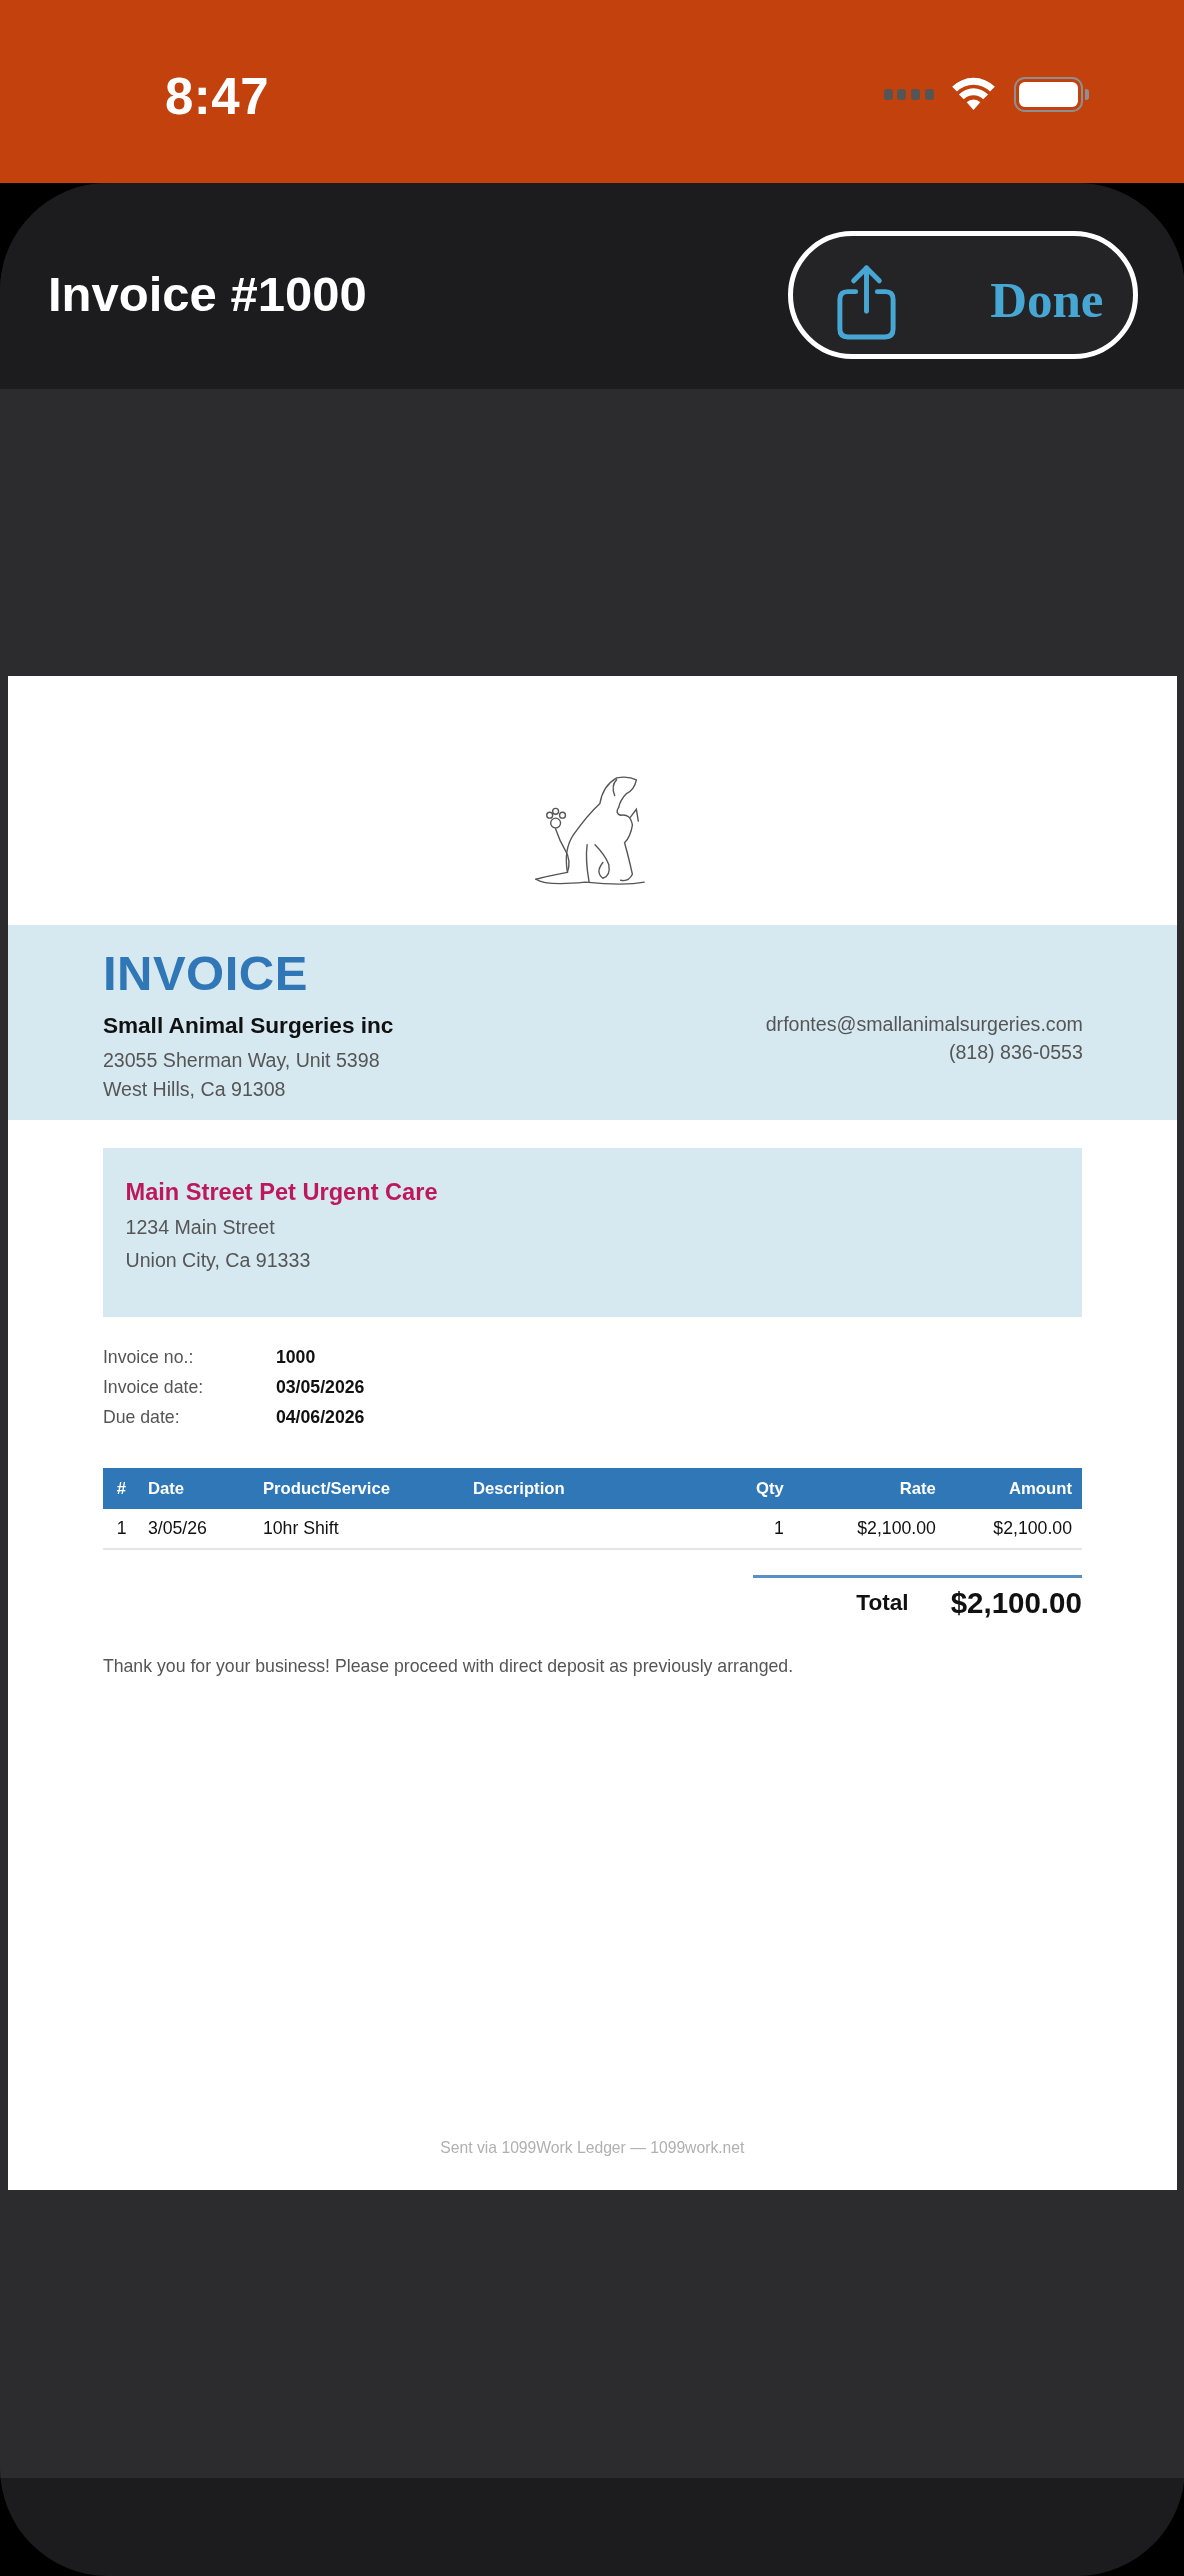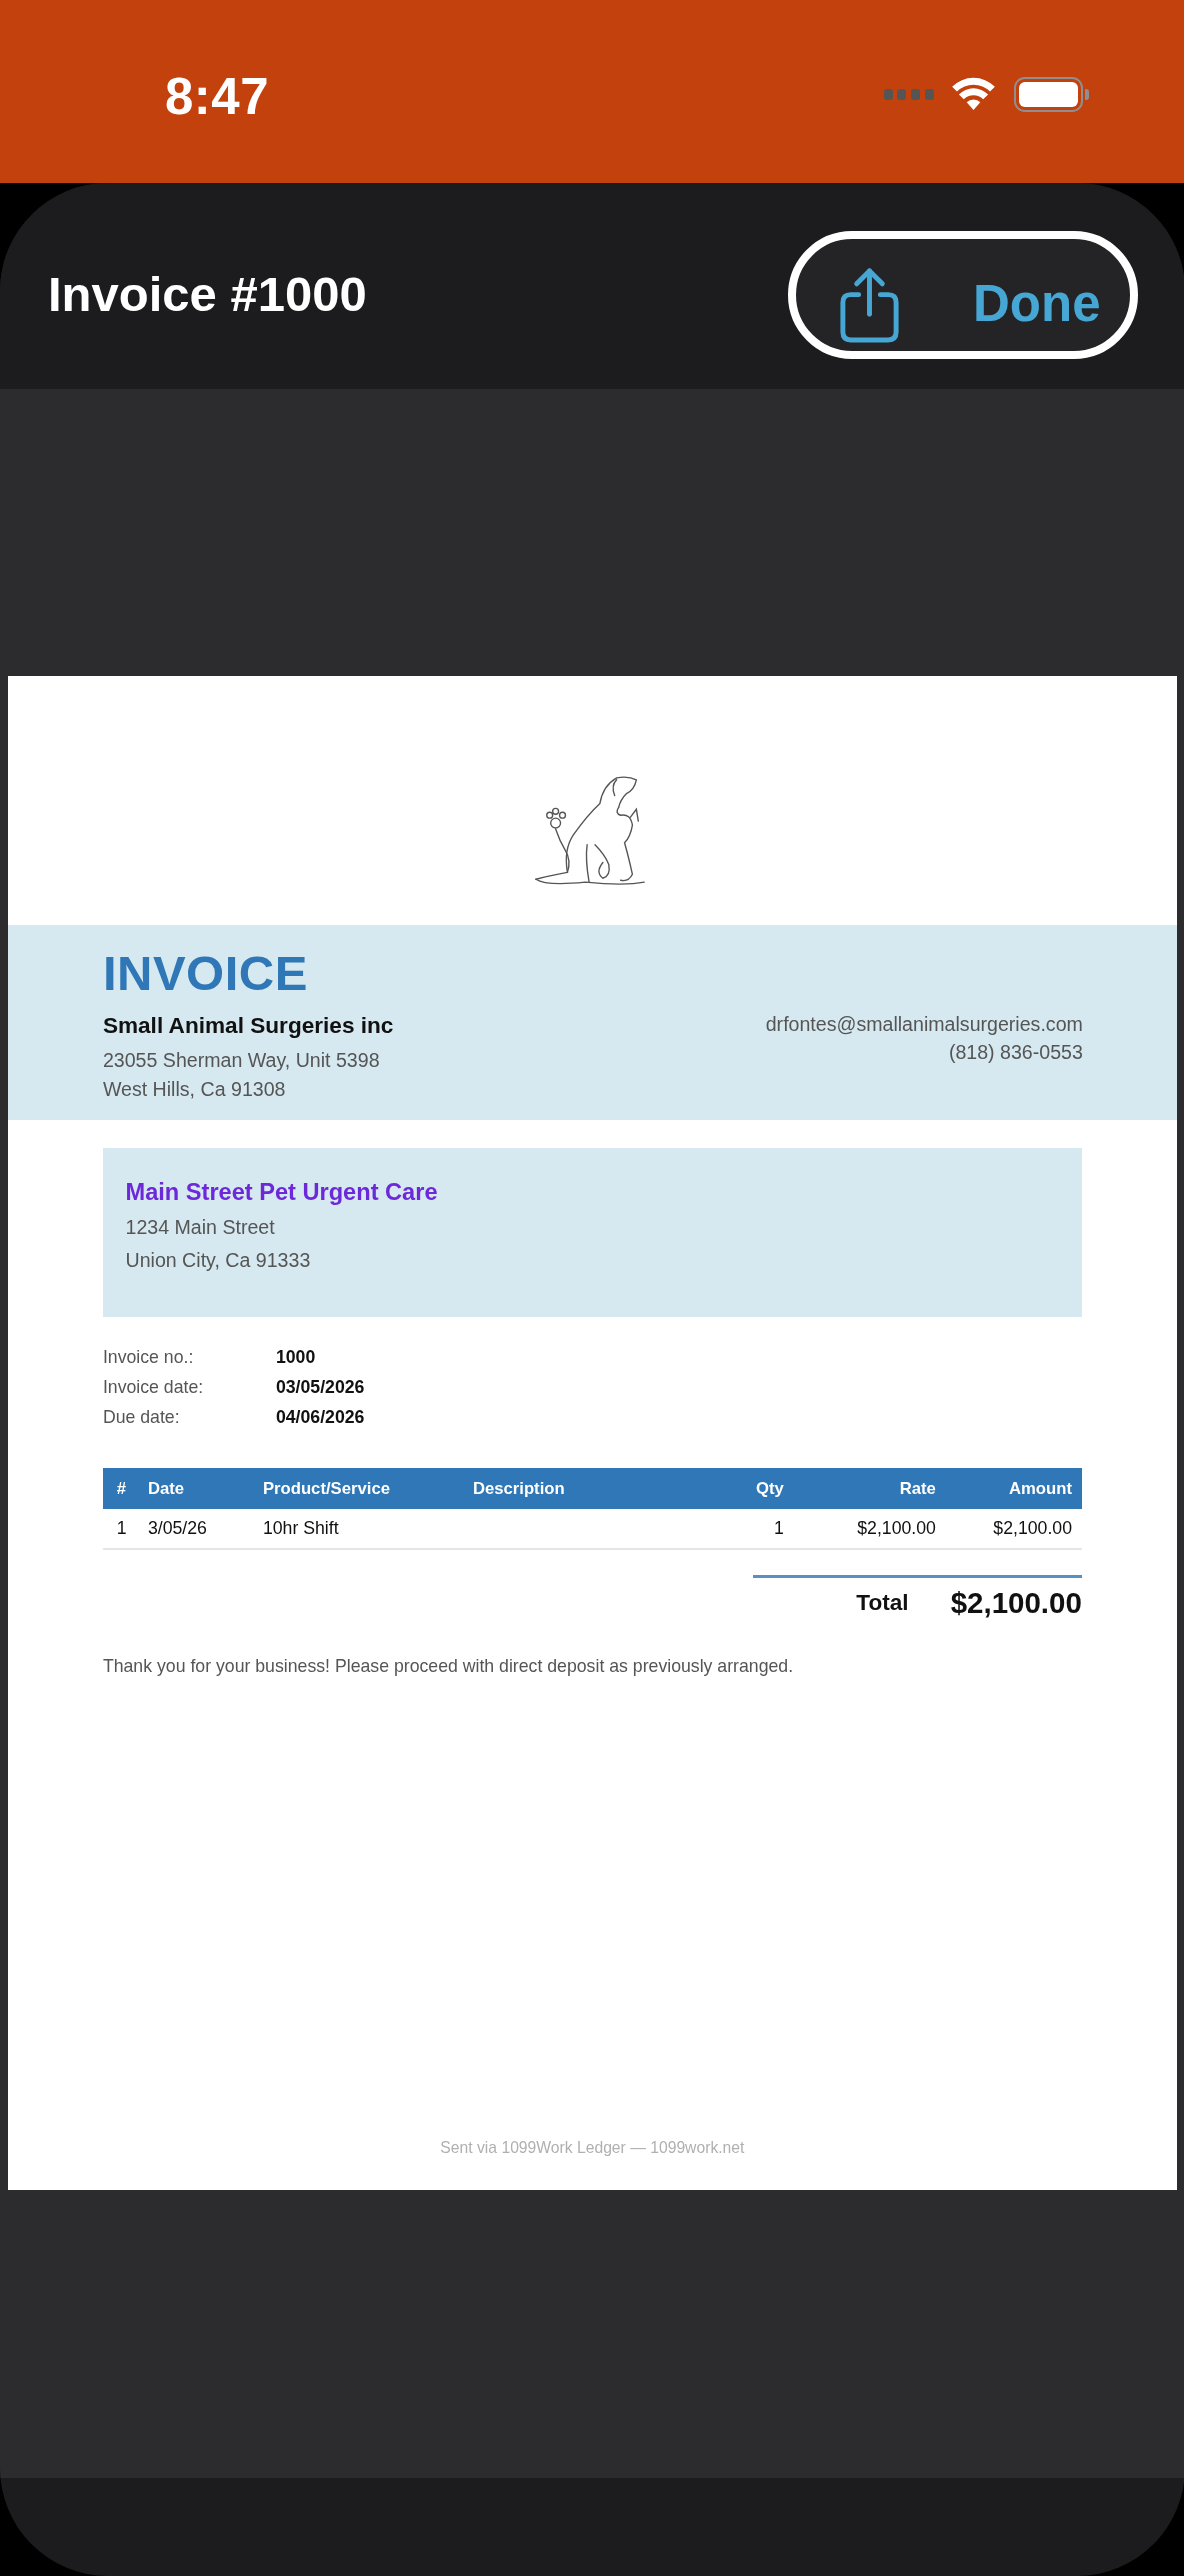--- a/index.html
+++ b/index.html
@@ -13,39 +13,39 @@
   .signal span { width: 8.8px; height: 11.8px; border-radius: 2.9px; background: #555; display: block; }
   .battery { width: 69px; height: 35px; border: 2.9px solid #8e8e93; border-radius: 10.8px; padding: 2.9px; position: relative; }
   .battery .fill { width: 100%; height: 100%; background: #fff; border-radius: 5.9px; }
   .battery::after { content: ""; position: absolute; right: -7.9px; top: 9.8px; width: 3.9px; height: 10.8px; background: #8e8e93; border-radius: 0 2.9px 2.9px 0; }
 
   .sheet { position: absolute; left: 0; top: 183px; width: 1185px; height: 2393px; background: #1c1c1e;
            border-radius: 108px 108px 108px 108px; overflow: hidden; }
   .nav { position: absolute; left: 0; top: 0; width: 1185px; height: 206px; background: #1c1c1e; }
   .nav-title { position: absolute; left: 48px; top: 83px; font-size: 49px; font-weight: 600; color: #fff; }
   .nav-pill { position: absolute; left: 788px; top: 48px; width: 350px; height: 128px; border-radius: 64px;
-              background: #242426; border: 8px solid #ffffff; }
+              background: #242426; border: 5px solid #ffffff; font-family: Liberation Serif, serif; }
   .share-btn { position: absolute; left: 39px; top: 25.5px; width: 69px; height: 79px; cursor: pointer; }
   .done-btn { position: absolute; right: 29.5px; top: 35px; font-size: 51px; font-weight: 600; color: #47a7d4; cursor: pointer; }
 
   .content { position: absolute; left: 0; top: 206px; width: 1185px; height: 2089px; background: #2c2c2e; }
 
   .paper { position: absolute; left: 7.9px; top: 287px; width: 1169px; height: 1514px; background: #fff; padding-left: 25px; }
   .logo { position: absolute; left: 518px; top: 90px; width: 138px; height: 128px; }
   .band { position: absolute; left: 0; top: 249px; width: 1169px; height: 195px; background: #d6e8f0; }
   .inv-heading { position: absolute; left: 95px; top: 19.6px; font-size: 49px; font-weight: 700; color: #2f77b6; letter-spacing: 0.5px; }
   .company { position: absolute; left: 95px; top: 88px; font-size: 22.6px; font-weight: 600; color: #111; }
   .addr1 { position: absolute; left: 95px; top: 124px; font-size: 19.6px; color: #555; }
   .addr2 { position: absolute; left: 95px; top: 153px; font-size: 19.6px; color: #555; }
   .email { position: absolute; right: 94px; top: 88px; font-size: 19.6px; color: #555; text-align: right; }
   .phone { position: absolute; right: 94px; top: 116px; font-size: 19.6px; color: #555; text-align: right; }
 
   .billto { position: absolute; left: 95px; top: 472px; width: 979px; height: 169px; background: #d6e8f0; padding: 21.6px 22.6px; }
   .billto-label { font-size: 15.7px; color: #888; }
-  .billto-name { font-size: 23.6px; font-weight: 600; color: #6d28d9; margin-top: 9.8px; }
+  .billto-name { font-size: 23.6px; font-weight: 600; color: #be185d; margin-top: 9.8px; }
   .billto-line { font-size: 19.6px; color: #555; margin-top: 9.8px; }
 
   .meta { position: absolute; left: 95px; top: 671px; }
   .meta-row { display: flex; height: 30px; align-items: flex-start; }
   .meta-label { width: 173px; font-size: 17.7px; color: #555; }
   .meta-value { font-size: 17.7px; font-weight: 700; color: #111; }
 
   .table { position: absolute; left: 95px; top: 792px; width: 979px; }
   .thead { height: 41px; background: #2f77b6; display: flex; align-items: center; color: #fff; font-size: 16.7px; font-weight: 700; }
   .trow { height: 41px; display: flex; align-items: center; color: #111; font-size: 17.7px; border-bottom: 2px solid #e6e6e6; }

